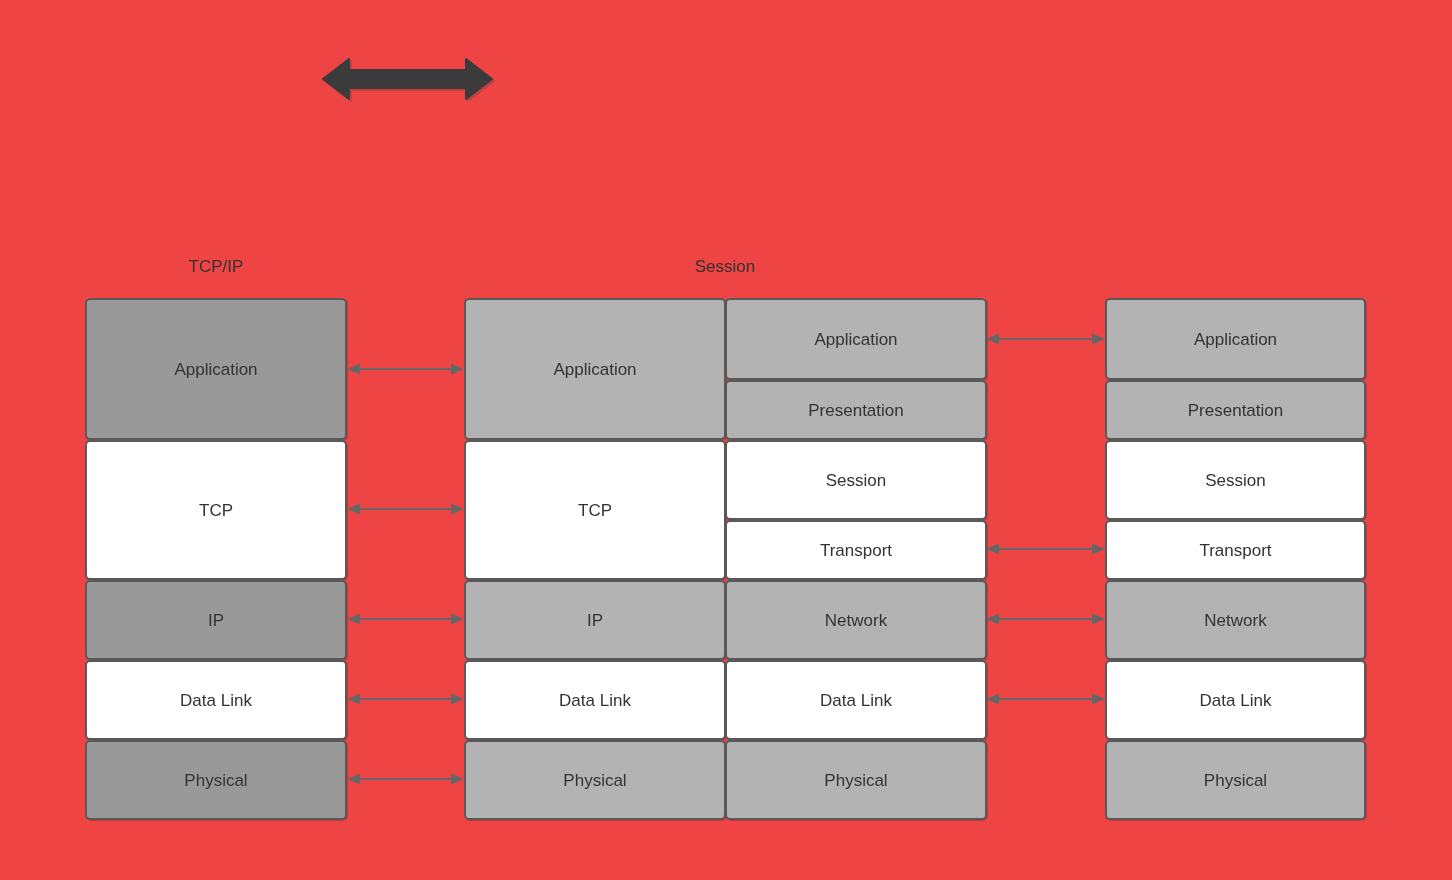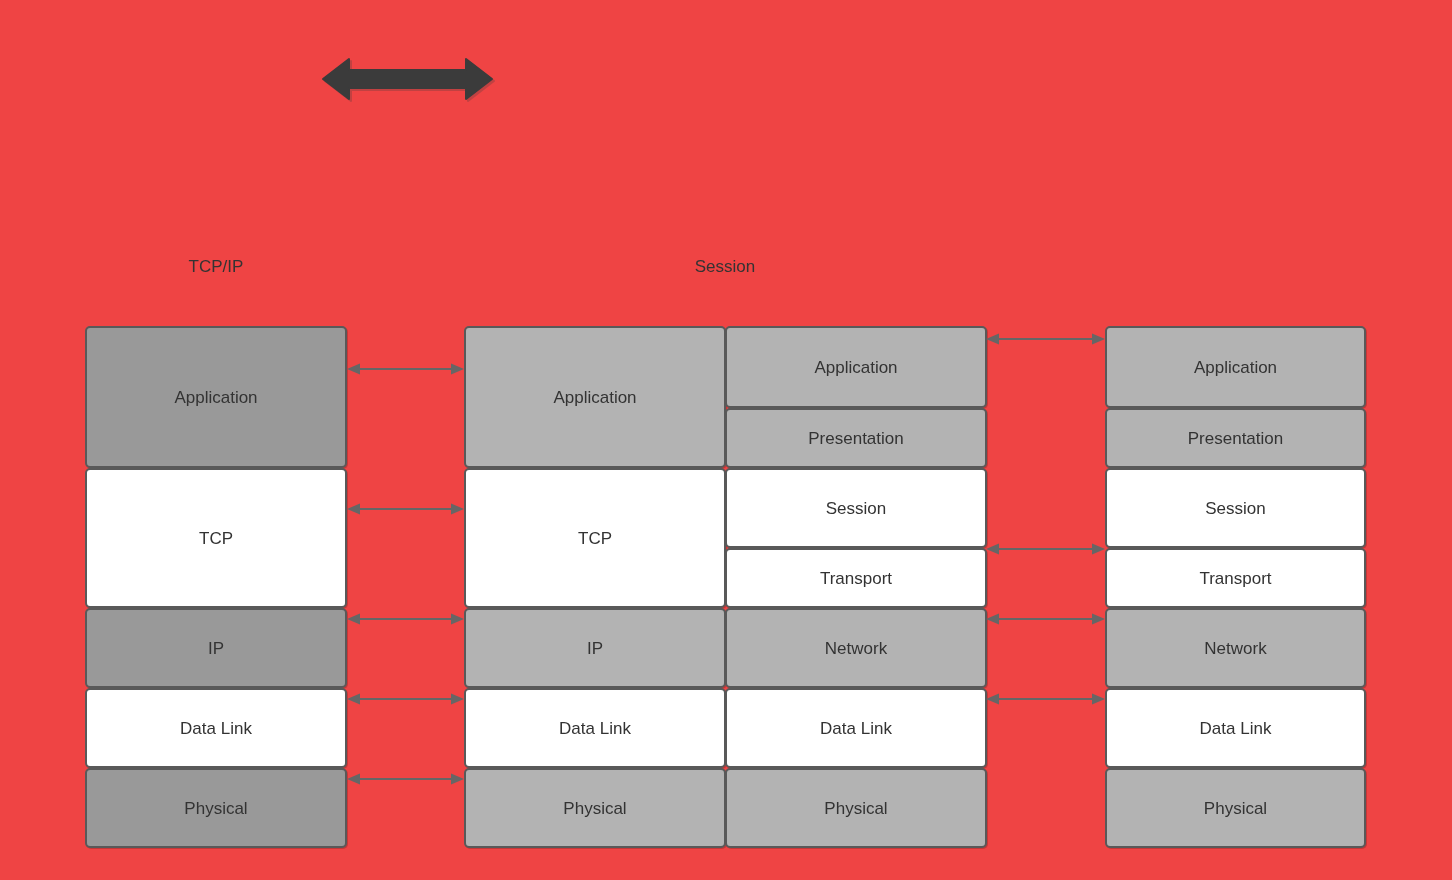--- a/index.html
+++ b/index.html
@@ -31,21 +31,20 @@
     box-sizing: border-box;
     border: 2px solid #595959;
     border-radius: 5px;
     display: flex;
     align-items: center;
     justify-content: center;
     font-size: 17px;
     color: #333333;
     line-height: 1;
     box-shadow: 1px 1px 0 rgba(0,0,0,0.18);
-    margin-top: 28px;
   }
   .fill-gray-dark { background: #999999; }
   .fill-gray-light { background: #b3b3b3; }
   .fill-white { background: #ffffff; }
 
   .arrow-link {
     position: absolute;
     overflow: visible;
   }
   .big-arrow {

